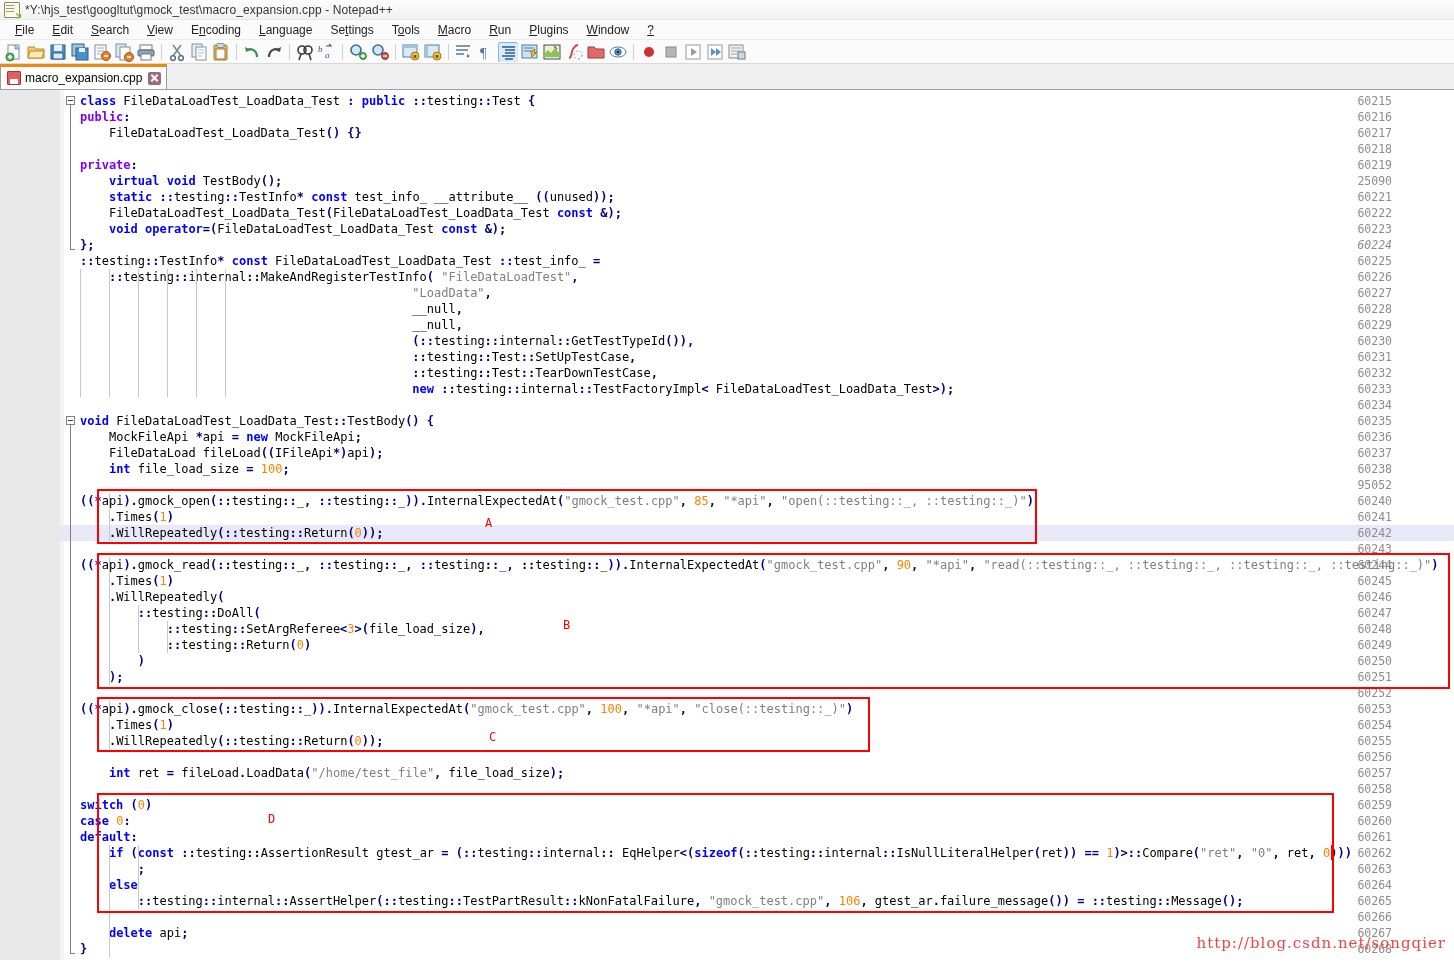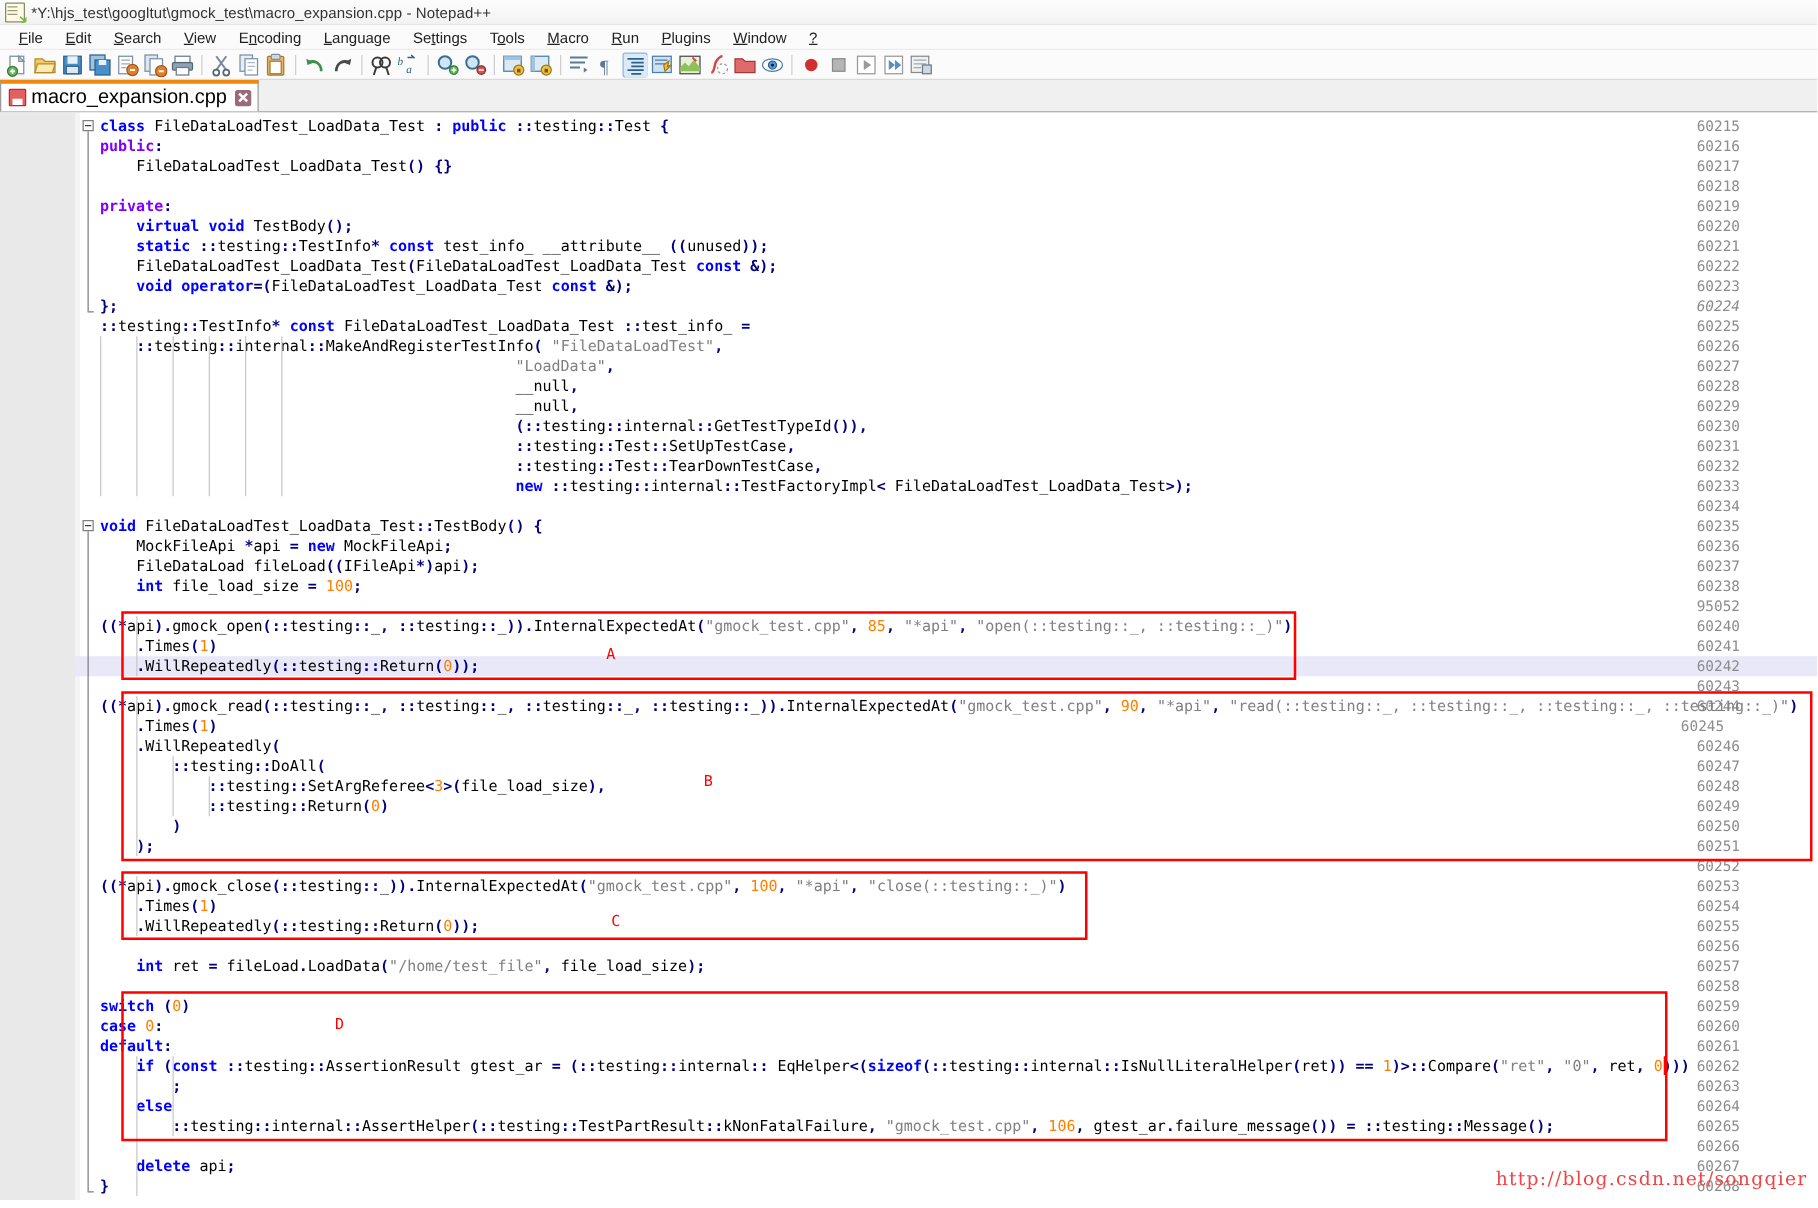--- a/index.html
+++ b/index.html
@@ -65,21 +65,21 @@
     border-top:3px solid #f0880e;
     padding:0 5px 0 6px;box-sizing:border-box;margin-left:0px;
   }
   #tab-save-icon{
     width:12px;height:12px;background:#e46060;border:1px solid #a33;
     position:relative;margin-right:4px;flex:none;border-radius:1px;
   }
   #tab-save-icon:after{
     content:"";position:absolute;left:2px;bottom:0;right:2px;height:5px;background:#fff;
   }
-  #tab-label{font-size:16px;color:#000;white-space:nowrap;}
+  #tab-label{font-size:12px;color:#000;white-space:nowrap;}
   #tab-close{
     width:13px;height:13px;margin-left:6px;flex:none;position:relative;
     background:#9a6a7a;border-radius:2px;
   }
   #tab-close:before,#tab-close:after{
     content:"";position:absolute;left:2px;top:5.5px;width:9px;height:2px;background:#fff;
   }
   #tab-close:before{transform:rotate(45deg);}
   #tab-close:after{transform:rotate(-45deg);}
 
@@ -406,21 +406,21 @@
       <div class="curline" style="top: 435px;"></div>
       <div class="lnum" style="top: 3px;">60215</div>
       <div class="codeline" style="top: 3px;"><span class="kw">class</span> <span class="id">FileDataLoadTest_LoadData_Test</span> <span class="op">:</span> <span class="kw">public</span> <span class="op">::</span><span class="id">testing</span><span class="op">::</span><span class="id">Test</span> <span class="op">{</span></div>
       <div class="lnum" style="top: 19px;">60216</div>
       <div class="codeline" style="top: 19px;"><span class="kw2">public</span><span class="op">:</span></div>
       <div class="lnum" style="top: 35px;">60217</div>
       <div class="codeline" style="top: 35px;">    <span class="id">FileDataLoadTest_LoadData_Test</span><span class="op">()</span> <span class="op">{}</span></div>
       <div class="lnum" style="top: 51px;">60218</div>
       <div class="lnum" style="top: 67px;">60219</div>
       <div class="codeline" style="top: 67px;"><span class="kw2">private</span><span class="op">:</span></div>
-      <div class="lnum" style="top: 83px;">60220</div>
+      <div class="lnum" style="top: 83px;">25090</div>
       <div class="codeline" style="top: 83px;">    <span class="kw">virtual</span> <span class="kw">void</span> <span class="id">TestBody</span><span class="op">();</span></div>
       <div class="lnum" style="top: 99px;">60221</div>
       <div class="codeline" style="top: 99px;">    <span class="kw">static</span> <span class="op">::</span><span class="id">testing</span><span class="op">::</span><span class="id">TestInfo</span><span class="op">*</span> <span class="kw">const</span> <span class="id">test_info_</span> <span class="id">__attribute__</span> <span class="op">((</span><span class="id">unused</span><span class="op">));</span></div>
       <div class="lnum" style="top: 115px;">60222</div>
       <div class="codeline" style="top: 115px;">    <span class="id">FileDataLoadTest_LoadData_Test</span><span class="op">(</span><span class="id">FileDataLoadTest_LoadData_Test</span> <span class="kw">const</span> <span class="op">&amp;);</span></div>
       <div class="lnum" style="top: 131px;">60223</div>
       <div class="codeline" style="top: 131px;">    <span class="kw">void</span> <span class="kw">operator</span><span class="op">=(</span><span class="id">FileDataLoadTest_LoadData_Test</span> <span class="kw">const</span> <span class="op">&amp;);</span></div>
       <div class="lnum" style="top: 147px; font-style: italic;">60224</div>
       <div class="codeline" style="top: 147px;"><span class="op">};</span></div>
       <div class="lnum" style="top: 163px;">60225</div>
@@ -453,21 +453,21 @@
       <div class="lnum" style="top: 387px;">95052</div>
       <div class="lnum" style="top: 403px;">60240</div>
       <div class="codeline" style="top: 403px;"><span class="op">((*</span><span class="id">api</span><span class="op">).</span><span class="id">gmock_open</span><span class="op">(::</span><span class="id">testing</span><span class="op">::</span><span class="id">_</span><span class="op">,</span> <span class="op">::</span><span class="id">testing</span><span class="op">::</span><span class="id">_</span><span class="op">)).</span><span class="id">InternalExpectedAt</span><span class="op">(</span><span class="str">"gmock_test.cpp"</span><span class="op">,</span> <span class="num">85</span><span class="op">,</span> <span class="str">"*api"</span><span class="op">,</span> <span class="str">"open(::testing::_, ::testing::_)"</span><span class="op">)</span></div>
       <div class="lnum" style="top: 419px;">60241</div>
       <div class="codeline" style="top: 419px;">    <span class="op">.</span><span class="id">Times</span><span class="op">(</span><span class="num">1</span><span class="op">)</span></div>
       <div class="lnum" style="top: 435px;">60242</div>
       <div class="codeline" style="top: 435px;">    <span class="op">.</span><span class="id">WillRepeatedly</span><span class="op">(::</span><span class="id">testing</span><span class="op">::</span><span class="id">Return</span><span class="op">(</span><span class="num">0</span><span class="op">));</span></div>
       <div class="lnum" style="top: 451px;">60243</div>
       <div class="lnum" style="top: 467px;">60244</div>
       <div class="codeline" style="top: 467px;"><span class="op">((*</span><span class="id">api</span><span class="op">).</span><span class="id">gmock_read</span><span class="op">(::</span><span class="id">testing</span><span class="op">::</span><span class="id">_</span><span class="op">,</span> <span class="op">::</span><span class="id">testing</span><span class="op">::</span><span class="id">_</span><span class="op">,</span> <span class="op">::</span><span class="id">testing</span><span class="op">::</span><span class="id">_</span><span class="op">,</span> <span class="op">::</span><span class="id">testing</span><span class="op">::</span><span class="id">_</span><span class="op">)).</span><span class="id">InternalExpectedAt</span><span class="op">(</span><span class="str">"gmock_test.cpp"</span><span class="op">,</span> <span class="num">90</span><span class="op">,</span> <span class="str">"*api"</span><span class="op">,</span> <span class="str">"read(::testing::_, ::testing::_, ::testing::_, ::testing::_)"</span><span class="op">)</span></div>
-      <div class="lnum" style="top: 483px; text-align: center;">60245</div>
+      <div class="lnum" style="top: 483px;">60245</div>
       <div class="codeline" style="top: 483px;">    <span class="op">.</span><span class="id">Times</span><span class="op">(</span><span class="num">1</span><span class="op">)</span></div>
       <div class="lnum" style="top: 499px;">60246</div>
       <div class="codeline" style="top: 499px;">    <span class="op">.</span><span class="id">WillRepeatedly</span><span class="op">(</span></div>
       <div class="lnum" style="top: 515px;">60247</div>
       <div class="codeline" style="top: 515px;">        <span class="op">::</span><span class="id">testing</span><span class="op">::</span><span class="id">DoAll</span><span class="op">(</span></div>
       <div class="lnum" style="top: 531px;">60248</div>
       <div class="codeline" style="top: 531px;">            <span class="op">::</span><span class="id">testing</span><span class="op">::</span><span class="id">SetArgReferee</span><span class="op">&lt;</span><span class="num">3</span><span class="op">&gt;(</span><span class="id">file_load_size</span><span class="op">),</span></div>
       <div class="lnum" style="top: 547px;">60249</div>
       <div class="codeline" style="top: 547px;">            <span class="op">::</span><span class="id">testing</span><span class="op">::</span><span class="id">Return</span><span class="op">(</span><span class="num">0</span><span class="op">)</span></div>
       <div class="lnum" style="top: 563px;">60250</div>

